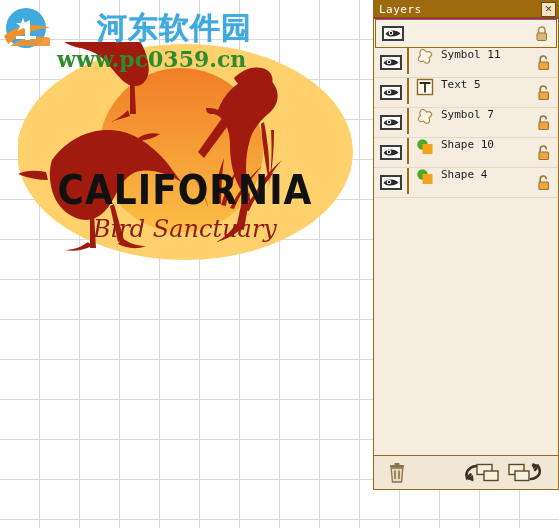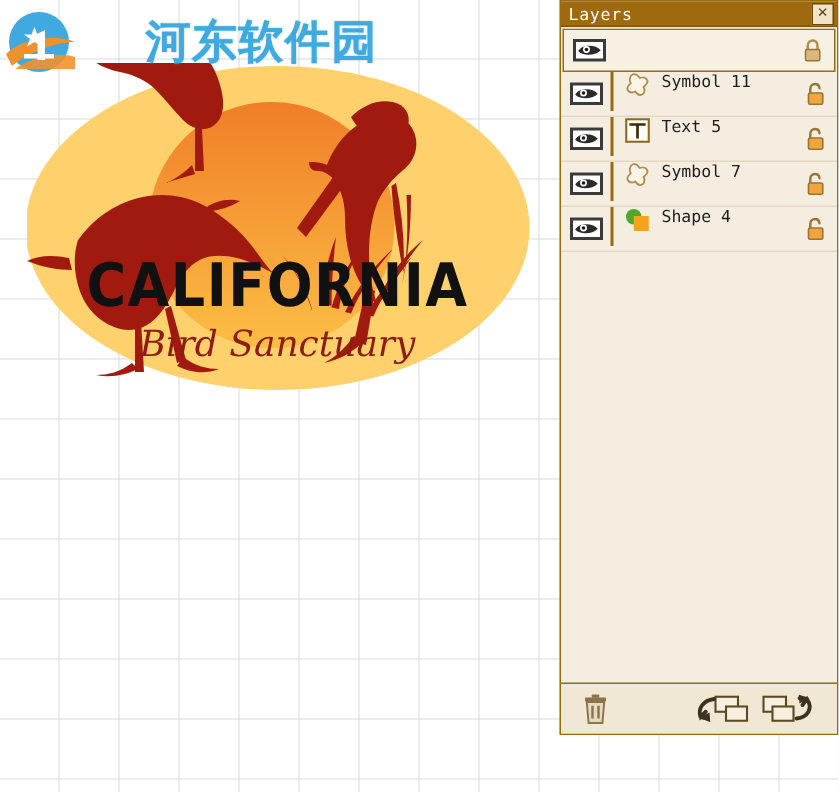--- a/index.html
+++ b/index.html
@@ -40,21 +40,21 @@
   #wm-url{
     position:absolute;left:57px;top:46px;
     font-family:"DejaVu Serif", serif;
     font-size:22px;font-weight:bold;color:#2E8B2E;
     white-space:nowrap;
   }
 
   
   #layers-panel{
     position:absolute;left:373px;top:0;width:186px;height:490px;
-    background:#e5e5e5;
+    background:#a21caf;
     border:1px solid #9A6A12;
     box-sizing:border-box;
   }
   #panel-titlebar{
     height:17px;background:#9E6A0D;
     display:flex;align-items:center;justify-content:space-between;
     padding:0 2px 0 5px;box-sizing:border-box;
     border-bottom:1px solid #7d540a;
   }
   #panel-title{
@@ -195,20 +195,21 @@
     <svg width="48" height="48" viewBox="0 0 48 48">
       <circle cx="24" cy="22" r="20" fill="#3FA9E0"></circle>
       <path d="M2,30 C12,20 34,16 48,22 C36,22 18,28 6,38 Z" fill="#F0922B"></path>
       <path d="M8,40 C18,32 36,28 48,32 L48,40 Z" fill="#F0922B" opacity="0.9"></path>
       <path d="M21,12 L23,17 L28,17 L24,20 L26,25 L21,22 L16,25 L18,20 L14,17 L19,17 Z" fill="#ffffff"></path>
       <path d="M23,18 L23,34 L28,34 L28,14 L22,17 Z" fill="#ffffff"></path>
       <rect x="14" y="30" width="20" height="3" fill="#ffffff"></rect>
     </svg>
   </div>
   <div id="wm-cn">河东软件园</div>
+  <div id="wm-url">www.pc0359.cn</div>
 </div>
 
 <div id="layers-panel">
 
   <div id="panel-titlebar">
     <span id="panel-title">Layers</span>
     <span id="panel-close">✕</span>
   </div>
 
   <div id="layer-list">
@@ -292,20 +293,43 @@
             </div>
           </div>
           <div class="indent-bar"></div>
           <svg class="type-icon" viewBox="0 0 18 18">
       <path d="M6,1.5 C8,1 9.5,2.5 10.5,4 C12,3.5 14.5,3.5 15.5,5.5
                C16.5,7.5 14,9 13,10 C14,11.5 14,14 12,15
                C10,16 8.5,14.5 7.5,13 C6,14 3.5,14 2.5,12
                C1.5,10 3.5,8.5 4.5,7.5 C3.5,6 3.5,2.5 6,1.5 Z" fill="#FBF5E8" stroke="#B08B4A" stroke-width="1.2"></path>
     </svg>
           <div class="layer-name">Symbol 7</div>
+          <div class="lock-cell">
+            <svg width="13" height="16" viewBox="0 0 13 16">
+    <path d="M3.2,7 L3.2,4.3 C3.2,2.3 4.6,1 6.3,1 C8,1 9.2,2.2 9.3,3.8" stroke="#9A7434" stroke-width="1.6" fill="none" stroke-linecap="round"></path>
+    <rect x="2" y="7" width="9.5" height="7.5" rx="1" fill="#F0A63C" stroke="#9A7434" stroke-width="1.1"></rect>
+  </svg>
+          </div>
+        </div>
+        <div class="layer-row">
+          <div class="eye-cell">
+            <div class="eye-box">
+    <svg width="16" height="9" viewBox="0 0 16 9">
+      <path d="M0.5,5 C3,0.5 12,0.5 15.5,4.5 C12,8.5 3,8.5 0.5,5 Z" fill="#2b2b2b"></path>
+      <circle cx="6" cy="4" r="2.3" fill="#ffffff"></circle>
+      <circle cx="6" cy="4" r="1.2" fill="#1a1a1a"></circle>
+    </svg>
+            </div>
+          </div>
+          <div class="indent-bar"></div>
+          <svg class="type-icon" viewBox="0 0 18 18">
+    <circle cx="6.5" cy="6.5" r="5.2" fill="#4FA82A"></circle>
+    <rect x="6.5" y="6" width="10" height="10" fill="#F5A31B"></rect>
+  </svg>
+          <div class="layer-name">Shape 10</div>
           <div class="lock-cell">
             <svg width="13" height="16" viewBox="0 0 13 16">
     <path d="M3.2,7 L3.2,4.3 C3.2,2.3 4.6,1 6.3,1 C8,1 9.2,2.2 9.3,3.8" stroke="#9A7434" stroke-width="1.6" fill="none" stroke-linecap="round"></path>
     <rect x="2" y="7" width="9.5" height="7.5" rx="1" fill="#F0A63C" stroke="#9A7434" stroke-width="1.1"></rect>
   </svg>
           </div>
         </div>
         <div class="layer-row">
           <div class="eye-cell">
             <div class="eye-box">

